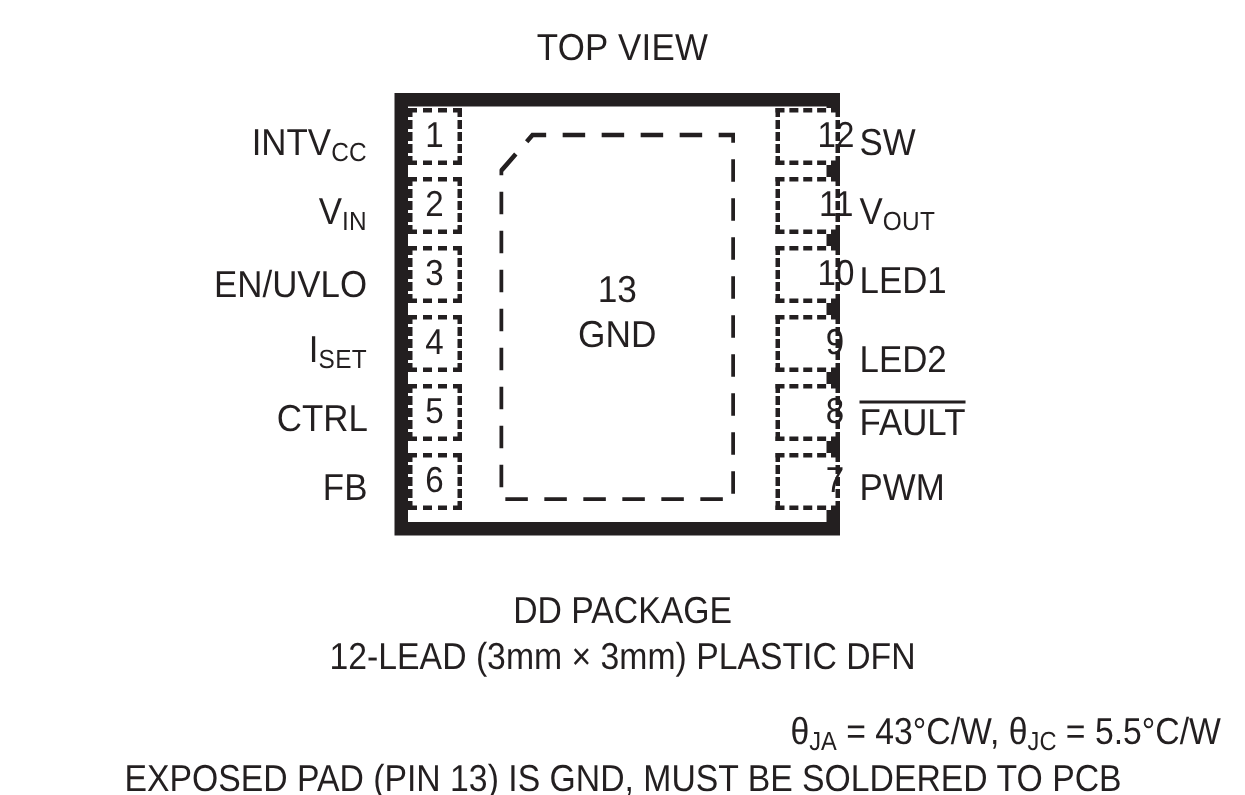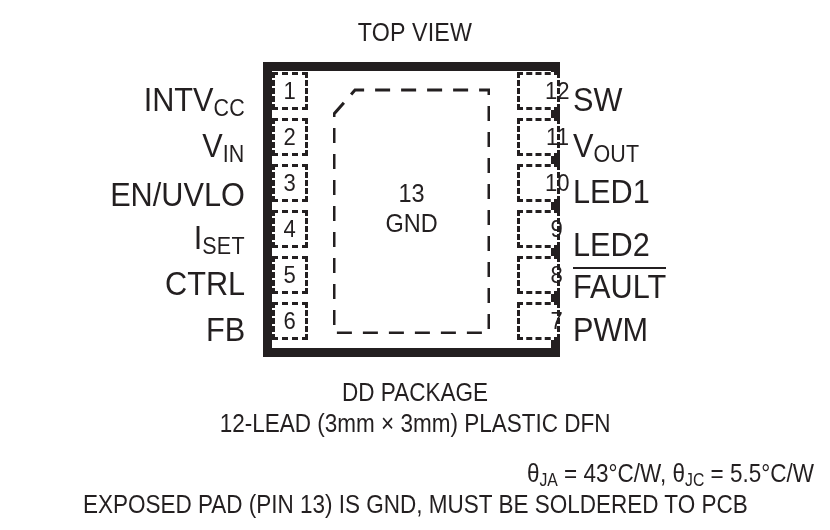--- a/index.html
+++ b/index.html
@@ -90,21 +90,21 @@
     line-height: 1;
     transform: scaleX(0.92);
     color: #231f20;
   }
   .pin-pad.left  { left: 272px; }
   .pin-pad.right { left: 517px; padding-left: 37px; }
 
   
   .pin-label {
     position: absolute;
-    font-size: 33px;
+    font-size: 25px;
     line-height: 1;
     white-space: nowrap;
     color: #231f20;
   }
   .pin-label.left {
     right: 585px;      
     text-align: right;
   }
   .pin-label.right {
     left: 573px;
@@ -128,20 +128,21 @@
 
   
   .caption {
     position: absolute;
     left: 0;
     right: 0;
     text-align: center;
     font-size: 25px;
     line-height: 1;
     color: #231f20;
+    margin-top: 15px;
   }
   .caption .inner { display: inline-block; transform: scaleX(0.90); }
   #cap-package  { top: 380px; }
   #cap-leads    { top: 411px; }
   #cap-theta    { top: 461px; text-align: right; }
   #cap-pad      { top: 492px; text-align: center; }
   .caption sub {
     font-size: 0.70em;
     vertical-align: baseline;
     position: relative;

